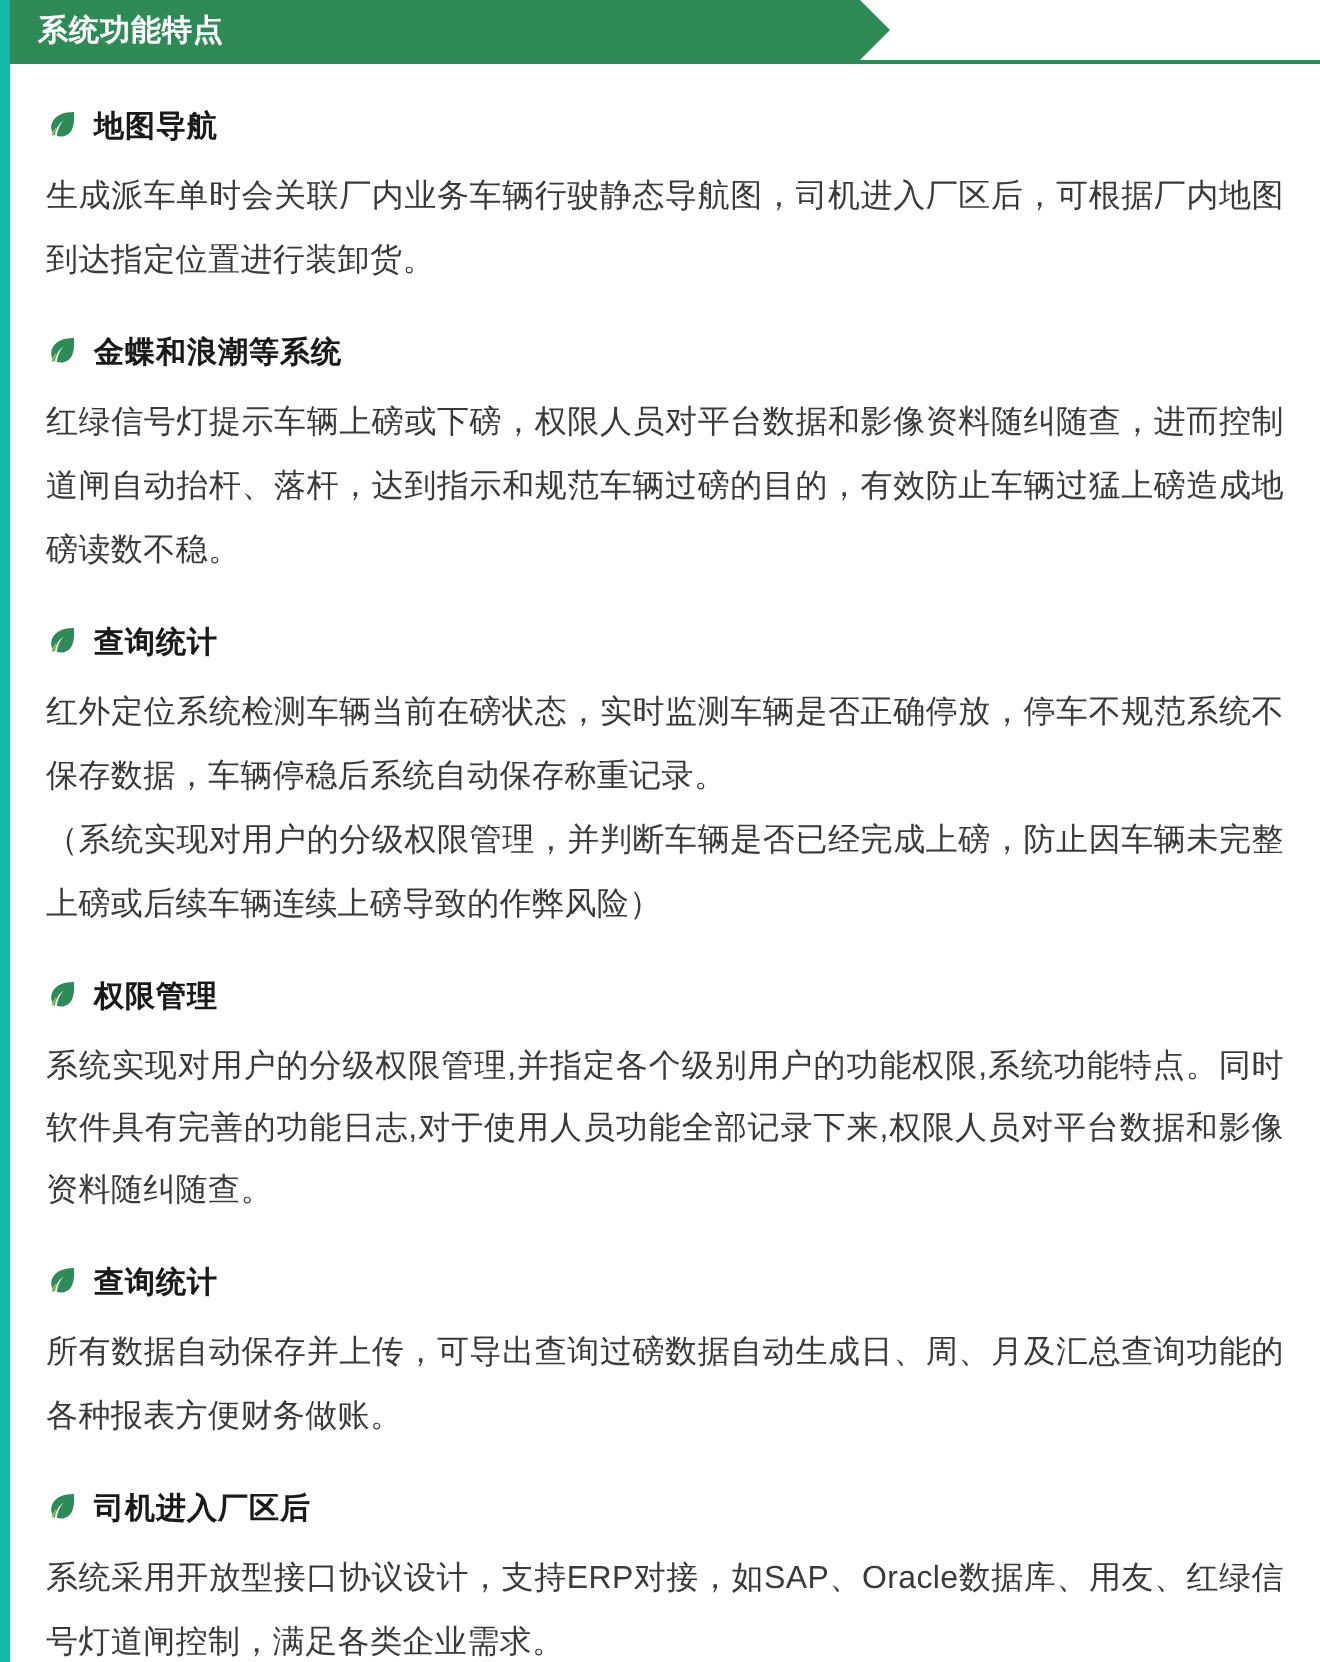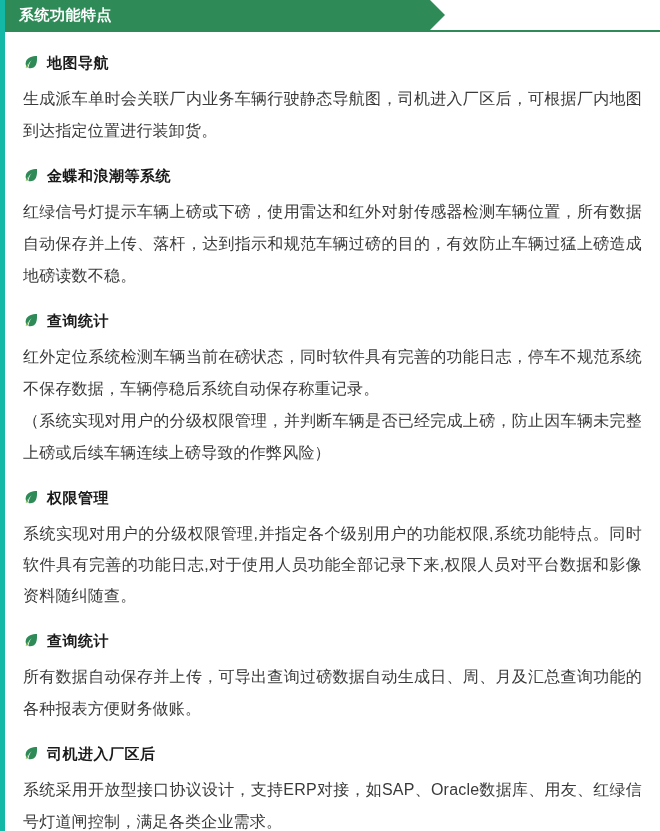--- a/index.html
+++ b/index.html
@@ -128,36 +128,36 @@
       <div class="section-head">
         <span class="leaf-icon">
           <svg width="16" height="16" viewBox="0 0 16 16" xmlns="http://www.w3.org/2000/svg">
             <path d="M14 2C9 2 4.5 3.5 3 7.5c-1 2.6 0 5 1.5 6.2.3-2.8 1.7-5.6 4.2-7.4-1.8 2-3 4.6-3.3 7.7 3 .8 6.3-.4 7.6-3.3C14.4 7.6 14 4.2 14 2z" fill="#2e8b57"></path>
             <path d="M3.2 13.8c.4-1.3 1-2.6 1.9-3.7" stroke="#8fbf4f" stroke-width="1" fill="none"></path>
           </svg>
         </span>
         <span class="section-title">金蝶和浪潮等系统</span>
       </div>
       <div class="section-body">
-        <p>红绿信号灯提示车辆上磅或下磅，使用雷达和红外对射传感器检测车辆位置，所有数据自动保存并上传、落杆，达到指示和规范车辆过磅的目的，有效防止车辆过猛上磅造成地磅读数不稳。</p>
+        <p>红绿信号灯提示车辆上磅或下磅，权限人员对平台数据和影像资料随纠随查，进而控制道闸自动抬杆、落杆，达到指示和规范车辆过磅的目的，有效防止车辆过猛上磅造成地磅读数不稳。</p>
       </div>
     </div>
 
     <div class="section">
       <div class="section-head">
         <span class="leaf-icon">
           <svg width="16" height="16" viewBox="0 0 16 16" xmlns="http://www.w3.org/2000/svg">
             <path d="M14 2C9 2 4.5 3.5 3 7.5c-1 2.6 0 5 1.5 6.2.3-2.8 1.7-5.6 4.2-7.4-1.8 2-3 4.6-3.3 7.7 3 .8 6.3-.4 7.6-3.3C14.4 7.6 14 4.2 14 2z" fill="#2e8b57"></path>
             <path d="M3.2 13.8c.4-1.3 1-2.6 1.9-3.7" stroke="#8fbf4f" stroke-width="1" fill="none"></path>
           </svg>
         </span>
         <span class="section-title">查询统计</span>
       </div>
       <div class="section-body">
-        <p>红外定位系统检测车辆当前在磅状态，同时软件具有完善的功能日志，停车不规范系统不保存数据，车辆停稳后系统自动保存称重记录。</p>
+        <p>红外定位系统检测车辆当前在磅状态，实时监测车辆是否正确停放，停车不规范系统不保存数据，车辆停稳后系统自动保存称重记录。</p>
         <p>（系统实现对用户的分级权限管理，并判断车辆是否已经完成上磅，防止因车辆未完整上磅或后续车辆连续上磅导致的作弊风险）</p>
       </div>
     </div>
 
     <div class="section tight">
       <div class="section-head">
         <span class="leaf-icon">
           <svg width="16" height="16" viewBox="0 0 16 16" xmlns="http://www.w3.org/2000/svg">
             <path d="M14 2C9 2 4.5 3.5 3 7.5c-1 2.6 0 5 1.5 6.2.3-2.8 1.7-5.6 4.2-7.4-1.8 2-3 4.6-3.3 7.7 3 .8 6.3-.4 7.6-3.3C14.4 7.6 14 4.2 14 2z" fill="#2e8b57"></path>
             <path d="M3.2 13.8c.4-1.3 1-2.6 1.9-3.7" stroke="#8fbf4f" stroke-width="1" fill="none"></path>

